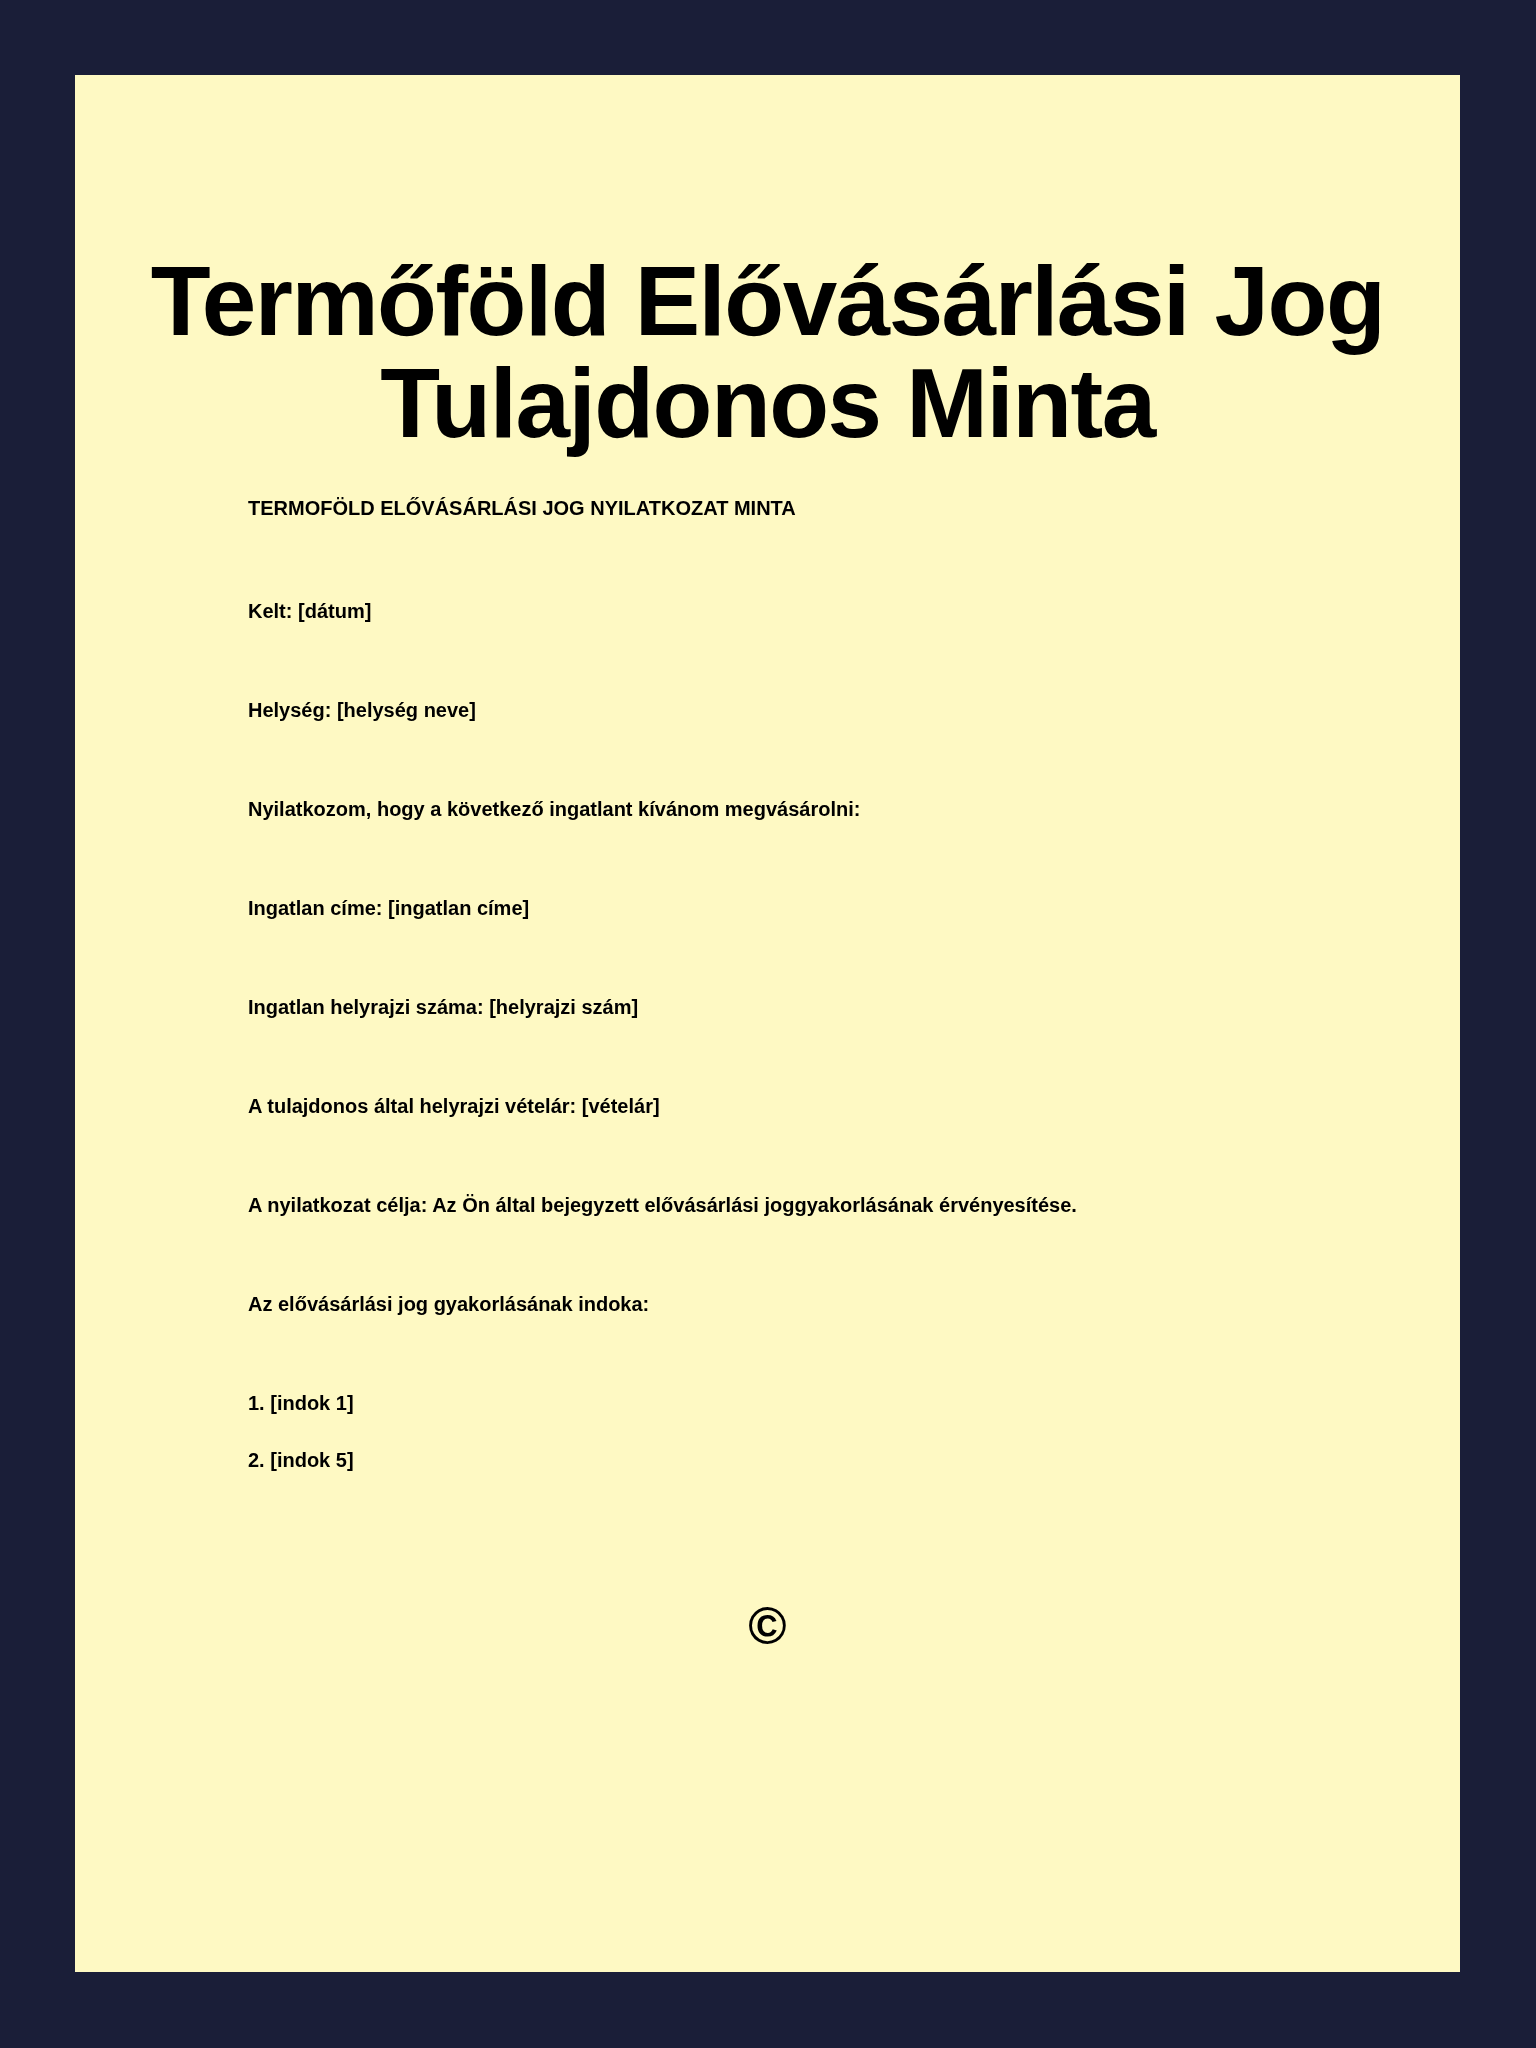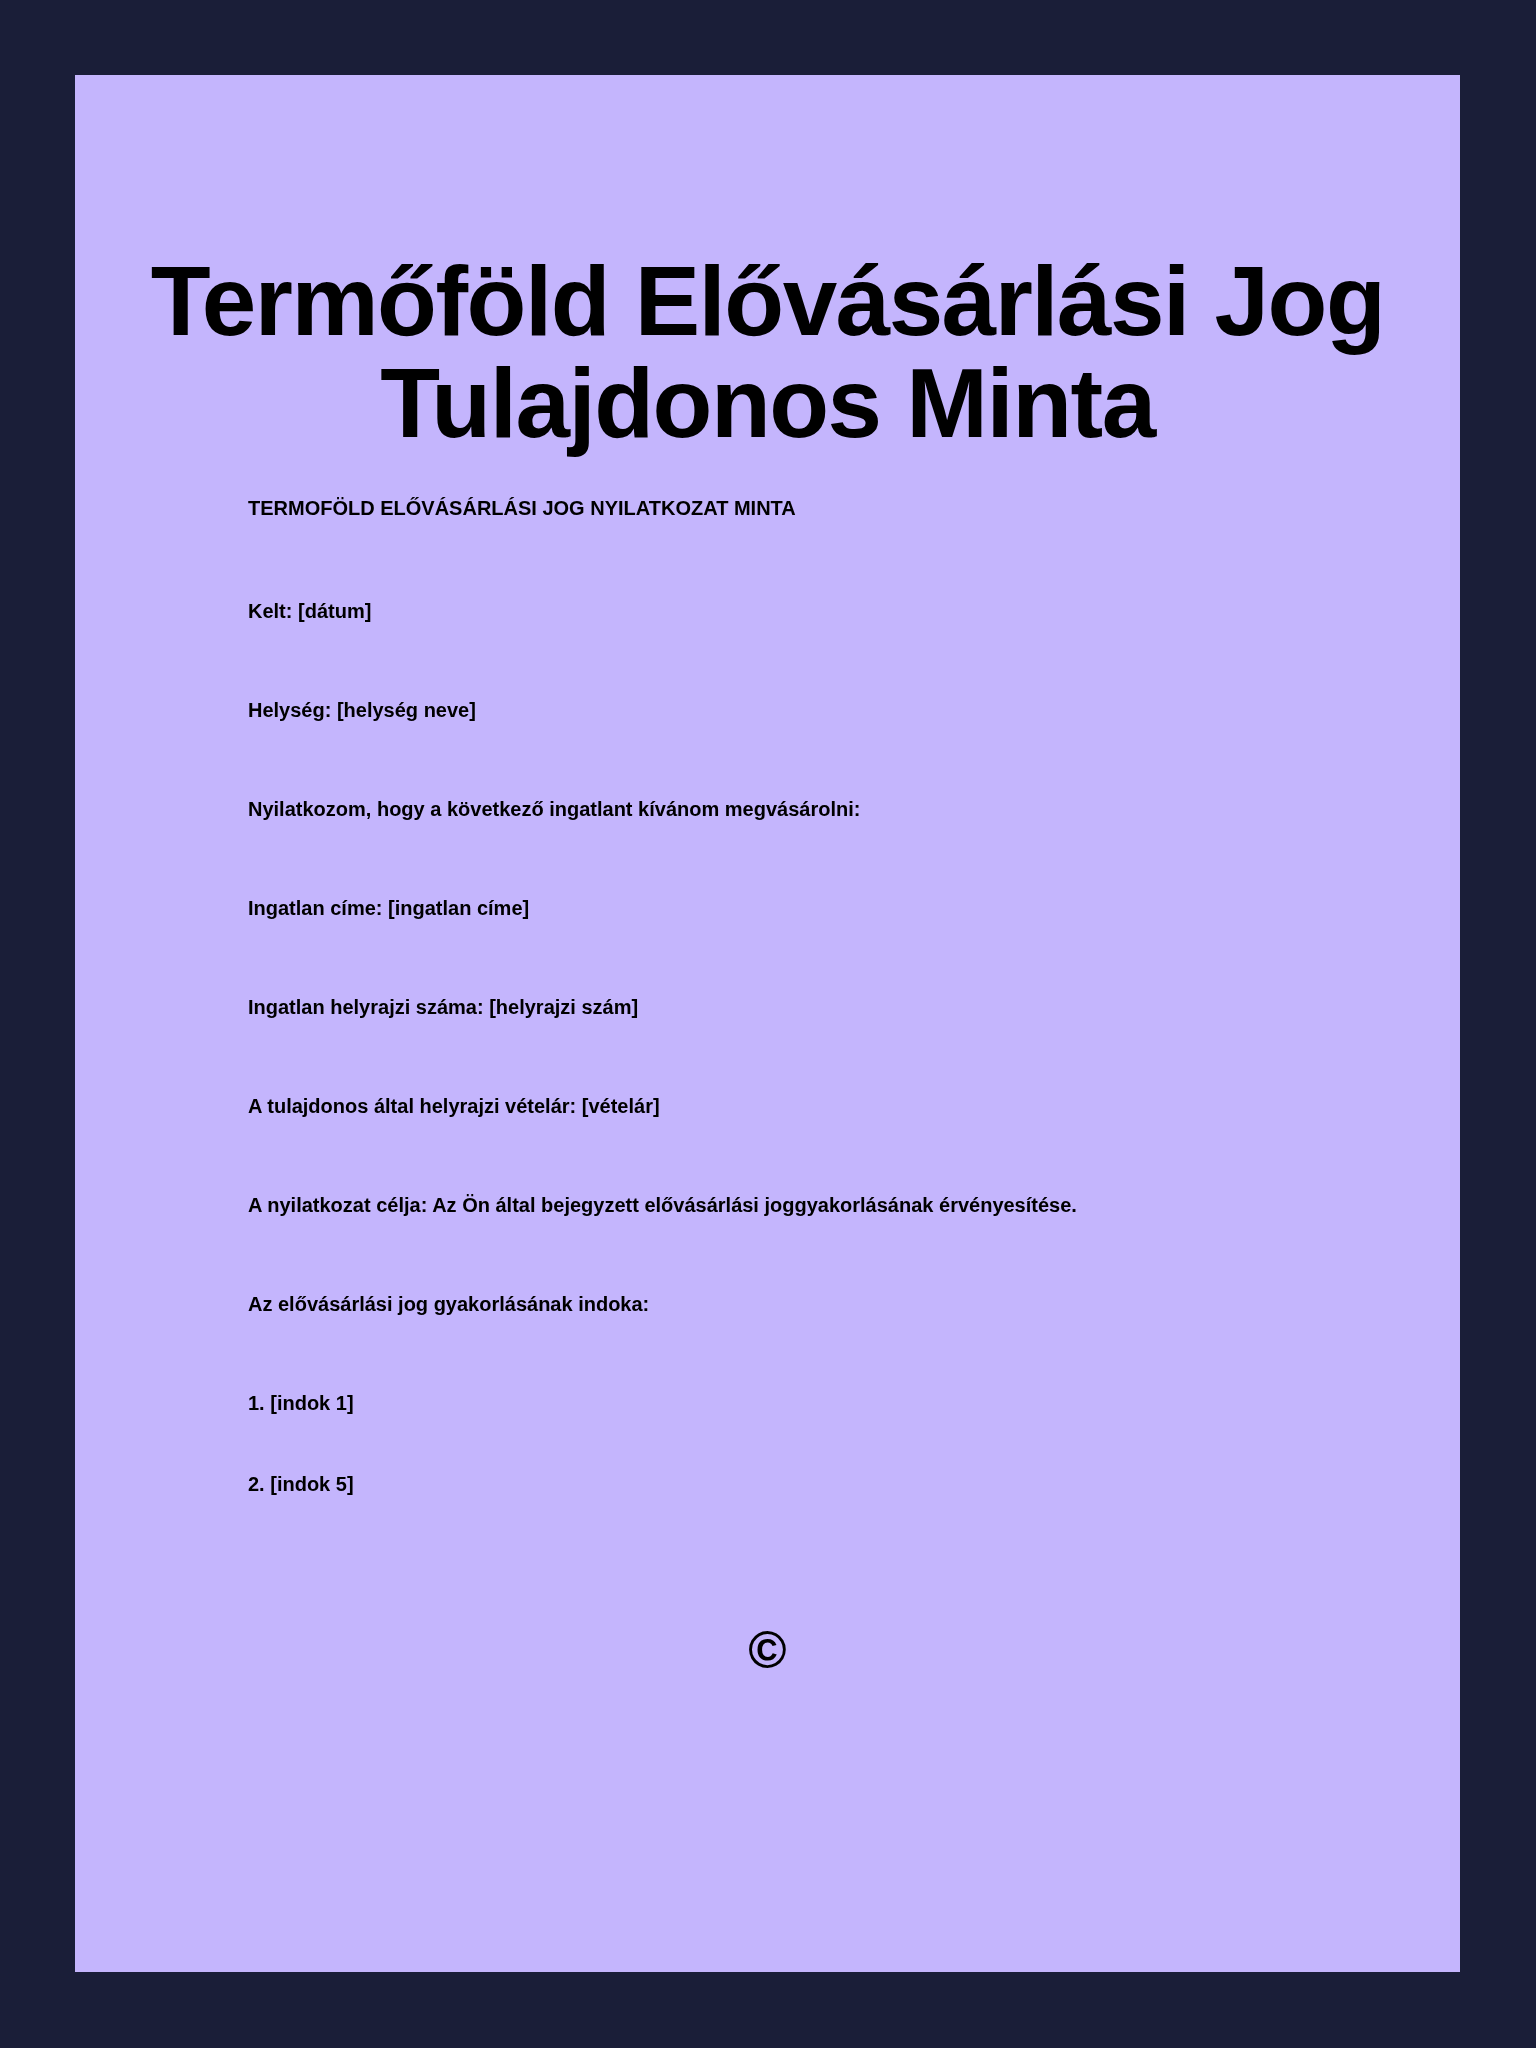--- a/index.html
+++ b/index.html
@@ -13,21 +13,21 @@
     position: relative;
     overflow: hidden;
     font-family: "Liberation Sans", "DejaVu Sans", sans-serif;
   }
   .page {
     position: absolute;
     left: 75px;
     top: 75px;
     width: 1385px;
     height: 1897px;
-    background: #c4b5fd;
+    background: #fef9c3;
     color: #000000;
     box-sizing: border-box;
   }
   .doc-title {
     margin: 0;
     padding-top: 175px;
     font-size: 98px;
     line-height: 102px;
     font-weight: 700;
     letter-spacing: -1.5px;
@@ -41,21 +41,21 @@
     font-size: 20px;
     line-height: 34px;
     font-weight: 700;
     margin: 0 0 65px 0;
     color: #000000;
   }
   .content p.doc-heading {
     margin: 37px 0 69px 0;
   }
   .content p.list-item-first {
-    margin-bottom: 47px;
+    margin-bottom: 23px;
   }
   .content p.list-item-last {
     margin-bottom: 0;
   }
   .doc-footer {
     margin-top: 123px;
     text-align: center;
   }
   .copyright {
     font-size: 52px;

